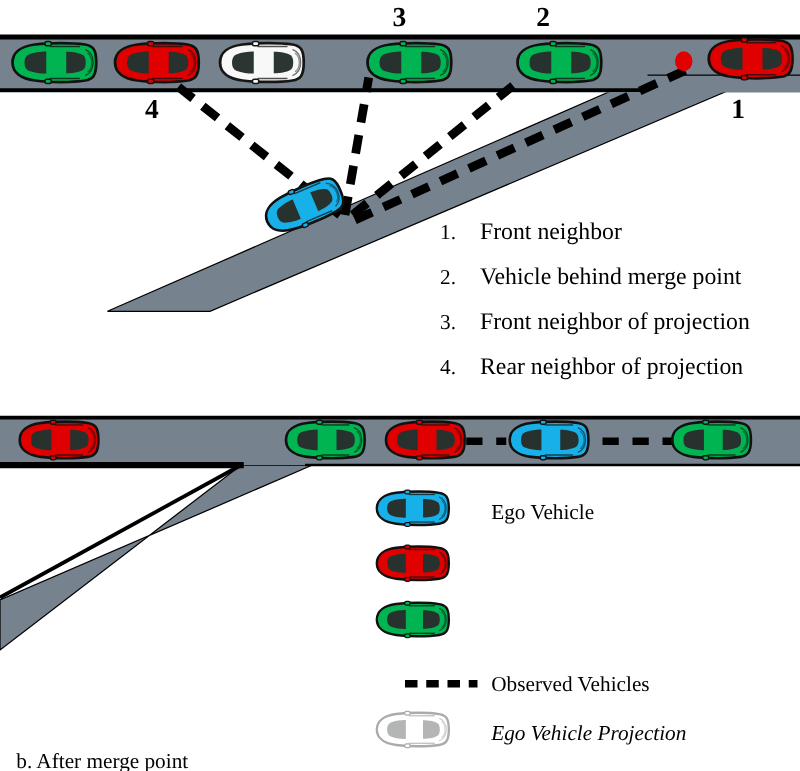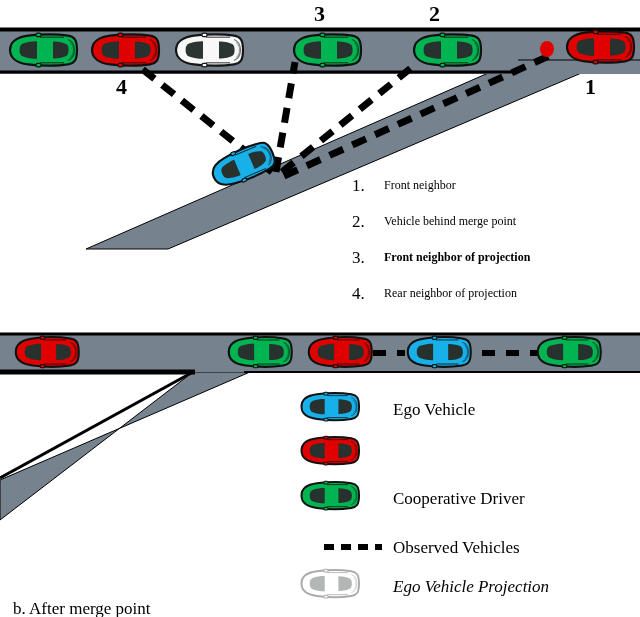--- a/index.html
+++ b/index.html
@@ -7,21 +7,21 @@
     width:640px;height:617px;position:relative;overflow:hidden;
     font-family:"Liberation Serif", serif;
     color:#000;
   }
   .stage{position:absolute;left:0;top:0;width:640px;height:617px;}
   .svg-layer{position:absolute;left:0;top:0;width:640px;height:617px;}
   .txt{position:absolute;white-space:nowrap;}
   .num-label{font-weight:bold;font-size:22px;line-height:22px;}
   .caption{font-size:17px;line-height:18px;}
   .list-num{font-size:17px;line-height:19px;}
-  .list-txt{font-size:12px;line-height:19px;}
+  .list-txt{font-size:19px;line-height:19px;}
   .legend-txt{font-size:17px;line-height:19px;}
 </style>
 </head>
 <body>
 
 <div class="stage">
 
   <svg class="svg-layer" viewBox="0 0 640 617" xmlns="http://www.w3.org/2000/svg">
     <defs>
 
@@ -144,25 +144,24 @@
   <div class="txt num-label" style="left:429px;top:3px;">2</div>
   <div class="txt num-label" style="left:585px;top:76px;">1</div>
 
   <div class="txt list-num" style="left:352px;top:176px;">1.</div>
   <div class="txt list-txt" style="left:384px;top:176px;">Front neighbor</div>
 
   <div class="txt list-num" style="left:352px;top:212px;">2.</div>
   <div class="txt list-txt" style="left:384px;top:212px;">Vehicle behind merge point</div>
 
   <div class="txt list-num" style="left:352px;top:248px;">3.</div>
-  <div class="txt list-txt" style="left:384px;top:248px;font-weight:bold;">Front neighbor of projection</div>
+  <div class="txt list-txt" style="left:384px;top:248px;">Front neighbor of projection</div>
 
   <div class="txt list-num" style="left:352px;top:284px;">4.</div>
   <div class="txt list-txt" style="left:384px;top:284px;text-align:right;">Rear neighbor of projection</div>
 
   <div class="txt caption" style="left:13px;top:600px;">b. After merge point</div>
 
   <div class="txt legend-txt" style="left:393px;top:400px;">Ego Vehicle</div>
-  <div class="txt legend-txt" style="left:393px;top:489px;">Cooperative Driver</div>
   <div class="txt legend-txt" style="left:393px;top:538px;">Observed Vehicles</div>
   <div class="txt legend-txt" style="left:393px;top:577px;font-style:italic;">Ego Vehicle Projection</div>
 
 </div>
 
 </body></html>

